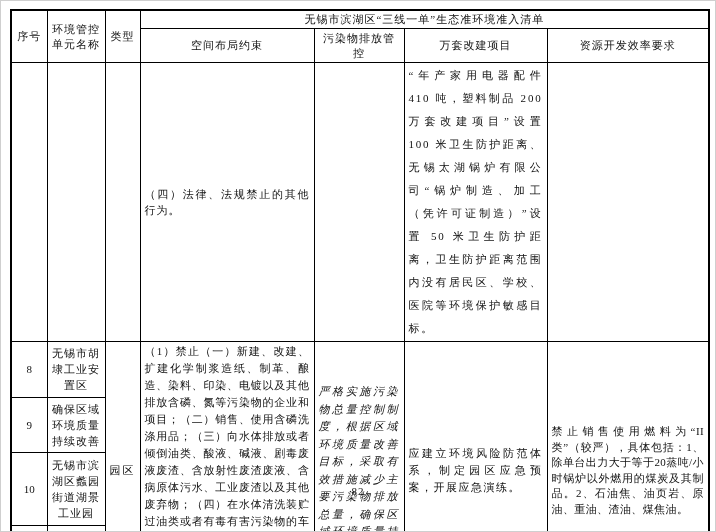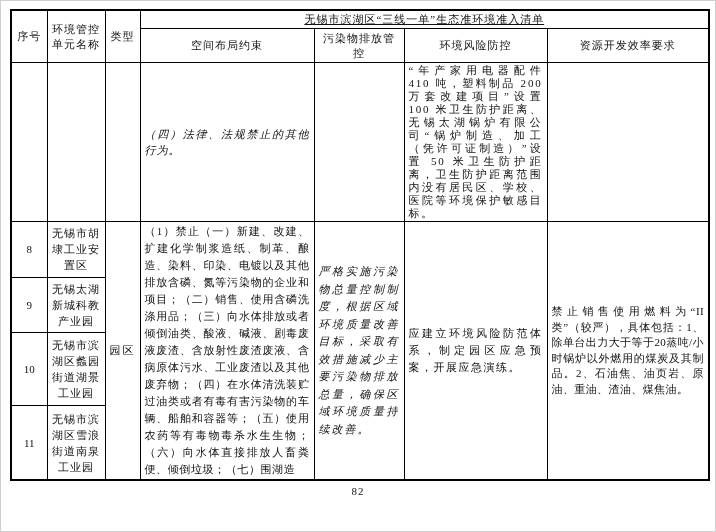--- a/index.html
+++ b/index.html
@@ -37,32 +37,31 @@
   tr.r-9{height:48px;}
   tr.r-10{height:66px;}
   tr.r-11{height:68px;}
 
   .th-cell{
     text-align:center;font-weight:bold;font-size:11.5px;letter-spacing:1px;
   }
   .title-cell{
     text-align:center;font-weight:bold;font-size:11.5px;letter-spacing:1px;
     height:18px;
-    text-decoration:underline;
   }
   .num-cell{text-align:center;}
   .name-cell{
     text-align:center;line-height:16px;letter-spacing:1px;padding:2px 5px;
   }
   .type-cell{text-align:center;letter-spacing:2px;margin-left:11px;}
   .space-cont-cell{
-    vertical-align:top;text-align:justify;line-height:16px;letter-spacing:1px;padding:3px 6px;font-style:italic;
+    vertical-align:top;text-align:justify;line-height:16px;letter-spacing:1px;padding:3px 6px;
   }
   .risk-cont-cell{
-    vertical-align:top;text-align:justify;line-height:13px;letter-spacing:1.8px;padding:3px 5px;
+    vertical-align:top;text-align:justify;line-height:23px;letter-spacing:1.8px;padding:3px 5px;
   }
   .space-merged-cell{
     vertical-align:top;text-align:justify;line-height:17px;letter-spacing:0.6px;padding:3px 6px;
   }
   .pollution-cell{
     text-align:justify;line-height:17.5px;letter-spacing:2px;padding:2px 5px;font-style:italic;
   }
   .risk-merged-cell{
     text-align:justify;line-height:17px;letter-spacing:1.5px;padding:2px 6px;
   }
@@ -93,21 +92,21 @@
       <tr class="h-a">
     <th class="th-cell" rowspan="2">序号</th>
     <th class="th-cell" rowspan="2">环境管控单元名称</th>
     <th class="th-cell" rowspan="2">类型</th>
     <th class="title-cell" colspan="4">无锡市滨湖区“三线一单”生态准环境准入清单</th>
   </tr>
 
   <tr class="h-b">
     <th class="th-cell">空间布局约束</th>
     <th class="th-cell">污染物排放管控</th>
-    <th class="th-cell">环境风险防控</th>
+    <th class="th-cell">万套改建项目</th>
     <th class="th-cell">资源开发效率要求</th>
   </tr>
 
   <tr class="r-cont">
     <td class="empty-cell"></td>
     <td class="empty-cell"></td>
     <td class="empty-cell"></td>
     <td class="space-cont-cell">（四）法律、法规禁止的其他行为。</td>
     <td class="empty-cell"></td>
     <td class="risk-cont-cell">“年产家用电器配件 410 吨，塑料制品 200 万套改建项目”设置 100 米卫生防护距离、无锡太湖锅炉有限公司“锅炉制造、加工（凭许可证制造）”设置 50 米卫生防护距离，卫生防护距离范围内没有居民区、学校、医院等环境保护敏感目标。</td>
@@ -119,21 +118,21 @@
     <td class="name-cell">无锡市胡埭工业安置区</td>
     <td class="type-cell" rowspan="4">园区</td>
     <td class="space-merged-cell" rowspan="4">（1）禁止（一）新建、改建、扩建化学制浆造纸、制革、酿造、染料、印染、电镀以及其他排放含磷、氮等污染物的企业和项目；（二）销售、使用含磷洗涤用品；（三）向水体排放或者倾倒油类、酸液、碱液、剧毒废液废渣、含放射性废渣废液、含病原体污水、工业废渣以及其他废弃物；（四）在水体清洗装贮过油类或者有毒有害污染物的车辆、船舶和容器等；（五）使用农药等有毒物毒杀水生生物；（六）向水体直接排放人畜粪便、倾倒垃圾；（七）围湖造</td>
     <td class="pollution-cell" rowspan="4">严格实施污染物总量控制制度，根据区域环境质量改善目标，采取有效措施减少主要污染物排放总量，确保区域环境质量持续改善。</td>
     <td class="risk-merged-cell" rowspan="4">应建立环境风险防范体系，制定园区应急预案，开展应急演练。</td>
     <td class="resource-cell" rowspan="4">禁止销售使用燃料为“II类”（较严），具体包括：1、除单台出力大于等于20蒸吨/小时锅炉以外燃用的煤炭及其制品。2、石油焦、油页岩、原油、重油、渣油、煤焦油。</td>
   </tr>
 
   <tr class="r-9">
     <td class="num-cell">9</td>
-    <td class="name-cell">无锡太湖新城科教产业园</td>
+    <td class="name-cell">确保区域环境质量持续改善</td>
   </tr>
 
   <tr class="r-10">
     <td class="num-cell">10</td>
     <td class="name-cell">无锡市滨湖区蠡园街道湖景工业园</td>
   </tr>
 
   <tr class="r-11">
     <td class="num-cell">11</td>
     <td class="name-cell">无锡市滨湖区雪浪街道南泉工业园</td>

